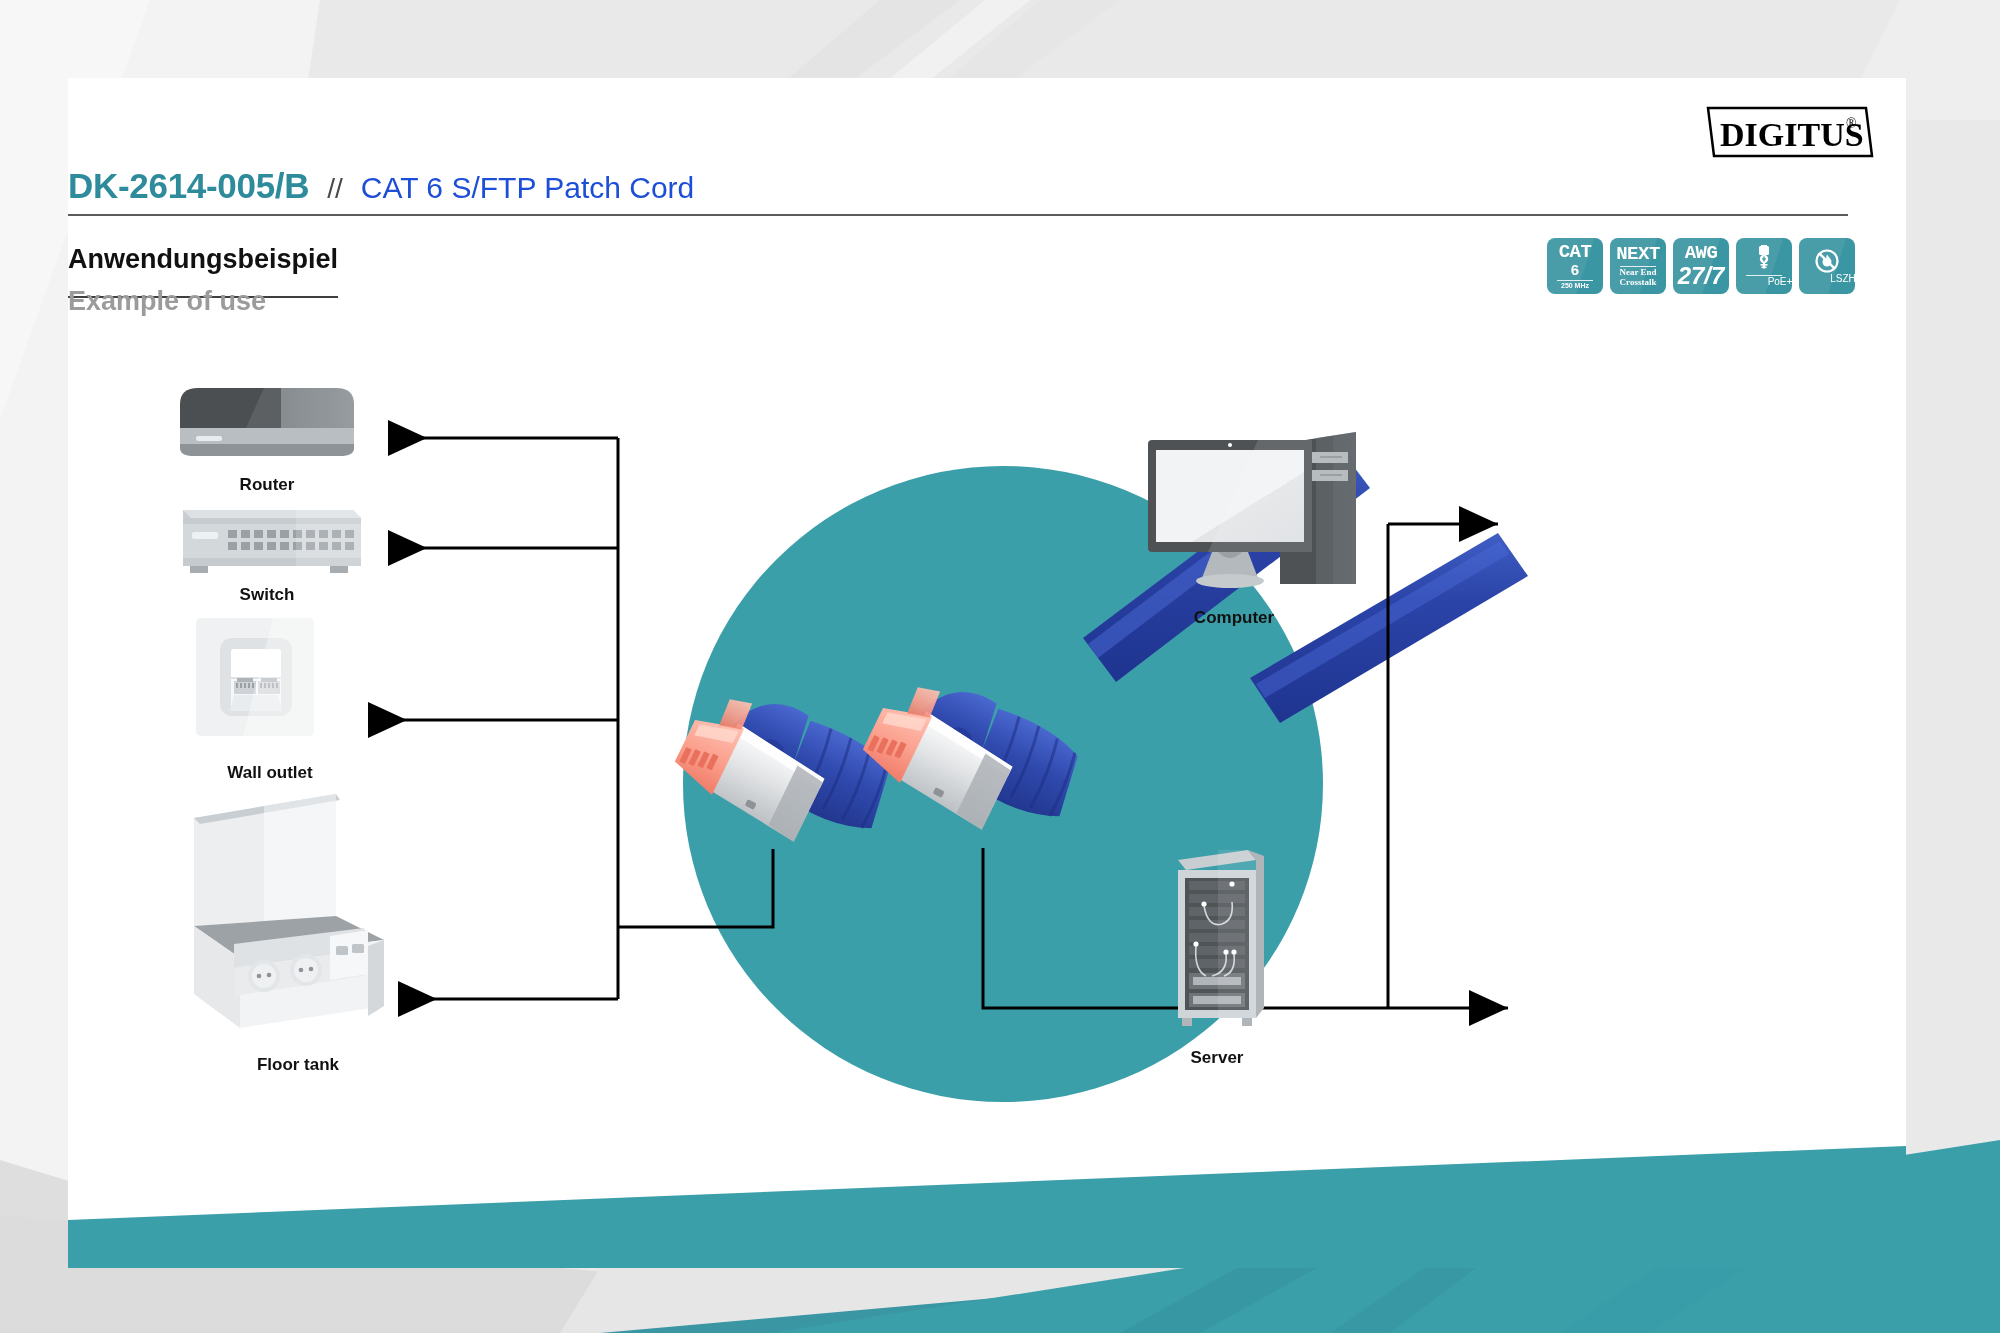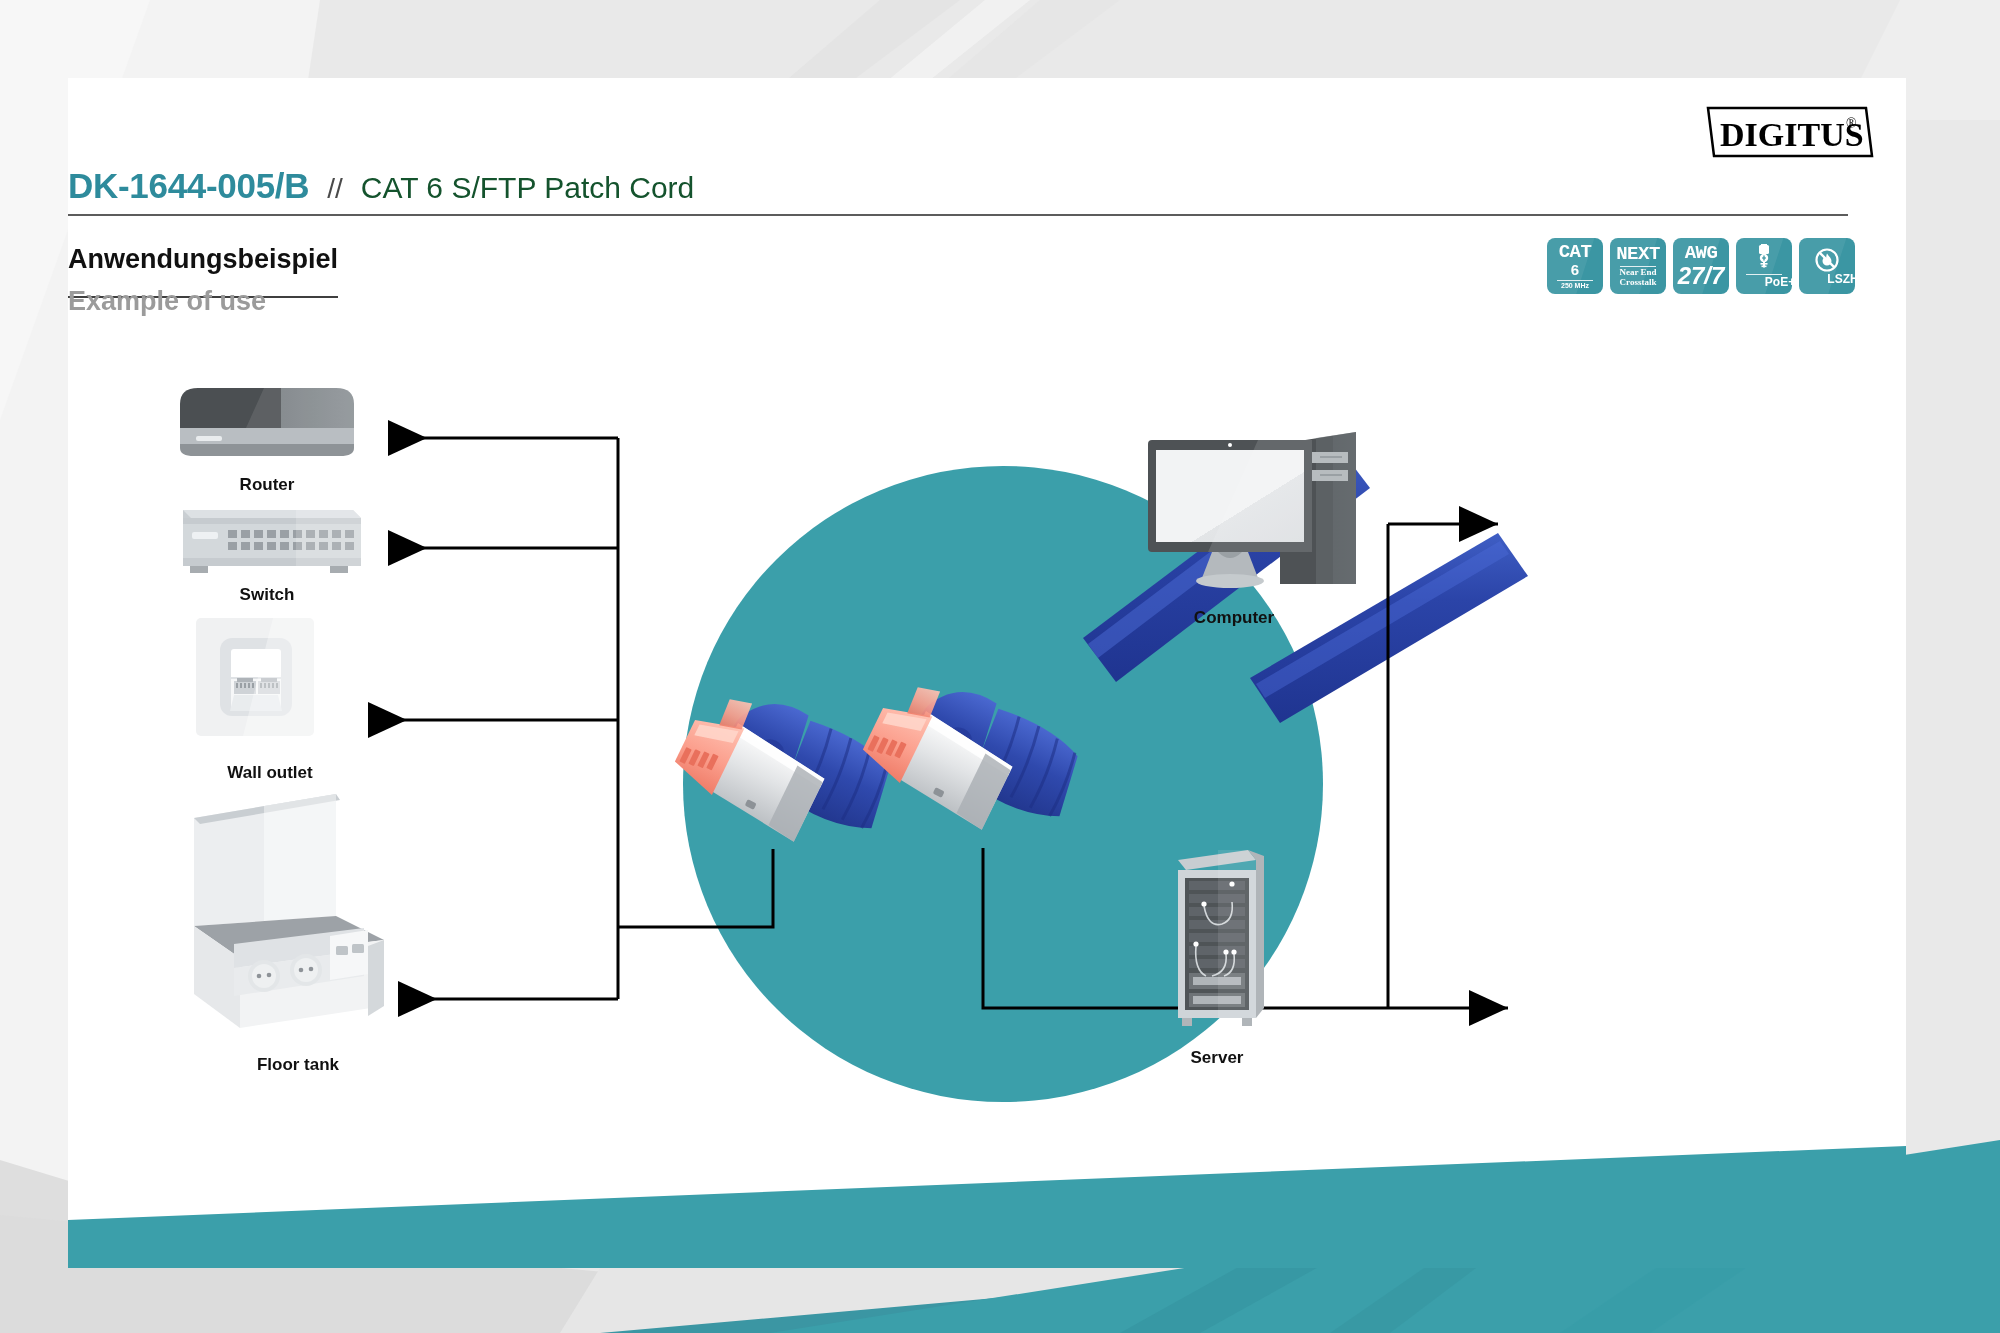--- a/index.html
+++ b/index.html
@@ -28,21 +28,21 @@
   .title-row{display:flex;align-items:baseline;gap:0px;padding-left:0px;}
   .sku{
     color:#2e8b9c;font-size:35px;font-weight:bold;letter-spacing:-0.3px;
     white-space:nowrap;
   }
   .slashes{
     color:#4a4a4a;font-size:28px;font-weight:normal;margin-left:18px;margin-right:18px;
     white-space:nowrap;
   }
   .prodname{
-    color:#14532d;font-size:30px;font-weight:normal;white-space:nowrap;
+    color:#1d4ed8;font-size:30px;font-weight:normal;white-space:nowrap;
   }
   .header-rule{
     position:absolute;left:0px;top:48px;width:1780px;height:2px;background:#5c5c5c;
   }
 
   
   .badges{
     position:absolute;left:1479px;top:160px;display:flex;gap:7px;
   }
   .badge{
@@ -54,21 +54,21 @@
   .badge:after{
     content:"";position:absolute;left:-20%;top:-60%;width:90%;height:200%;
     background:rgba(255,255,255,0.07);transform:rotate(18deg);
   }
   .b-top{font-size:19px;font-weight:bold;line-height:1;letter-spacing:-0.5px;font-family:Liberation Mono, monospace;}
   .b-mid{font-size:15px;font-weight:bold;line-height:1.05;}
   .b-sub{font-size:7px;font-weight:bold;line-height:1.1;text-align:center;}
   .b-rule{width:36px;height:1px;background:rgba(255,255,255,.85);margin:2px 0 1px;}
   .b-two{font-size:9px;font-weight:bold;line-height:1.05;text-align:center;font-family:Liberation Serif, serif;}
   .b-awg{font-size:24px;font-weight:bold;line-height:1.05;font-style:italic;}
-  .b-label{font-size:12px;font-weight:bold;line-height:1;margin-left:32px;}
+  .b-label{font-size:10px;font-weight:normal;line-height:1;margin-left:32px;}
 
   
   .h-de{
     position:absolute;left:0px;top:166px;font-size:27px;font-weight:bold;color:#111;
     border-bottom:2px solid #3f3f3f;padding-bottom:21px;display:inline-block;
   }
   .h-en{
     position:absolute;left:0px;top:208px;font-size:27px;font-weight:bold;color:#9b9b9b;
   }
 
@@ -113,21 +113,21 @@
   <div class="logo">
     <svg viewBox="0 0 168 56" width="168" height="56">
       <polygon points="2,4 160,4 166,52 8,52" fill="none" stroke="#000" stroke-width="2.5"></polygon>
       <text x="14" y="42" font-family="'Liberation Serif','DejaVu Serif',serif" font-size="34" font-weight="bold" fill="#000">DIGITUS</text>
       <text x="140" y="24" font-family="'Liberation Serif','DejaVu Serif',serif" font-size="14" fill="#000">®</text>
     </svg>
   </div>
 
   <div class="header">
     <div class="title-row">
-      <span class="sku">DK-1644-005/B</span>
+      <span class="sku">DK-2614-005/B</span>
       <span class="slashes">//</span>
       <span class="prodname">CAT 6 S/FTP Patch Cord</span>
     </div>
     <div class="header-rule"></div>
   </div>
 
   <div class="badges">
 
     <div class="badge">
       <div class="b-top">CAT</div>

